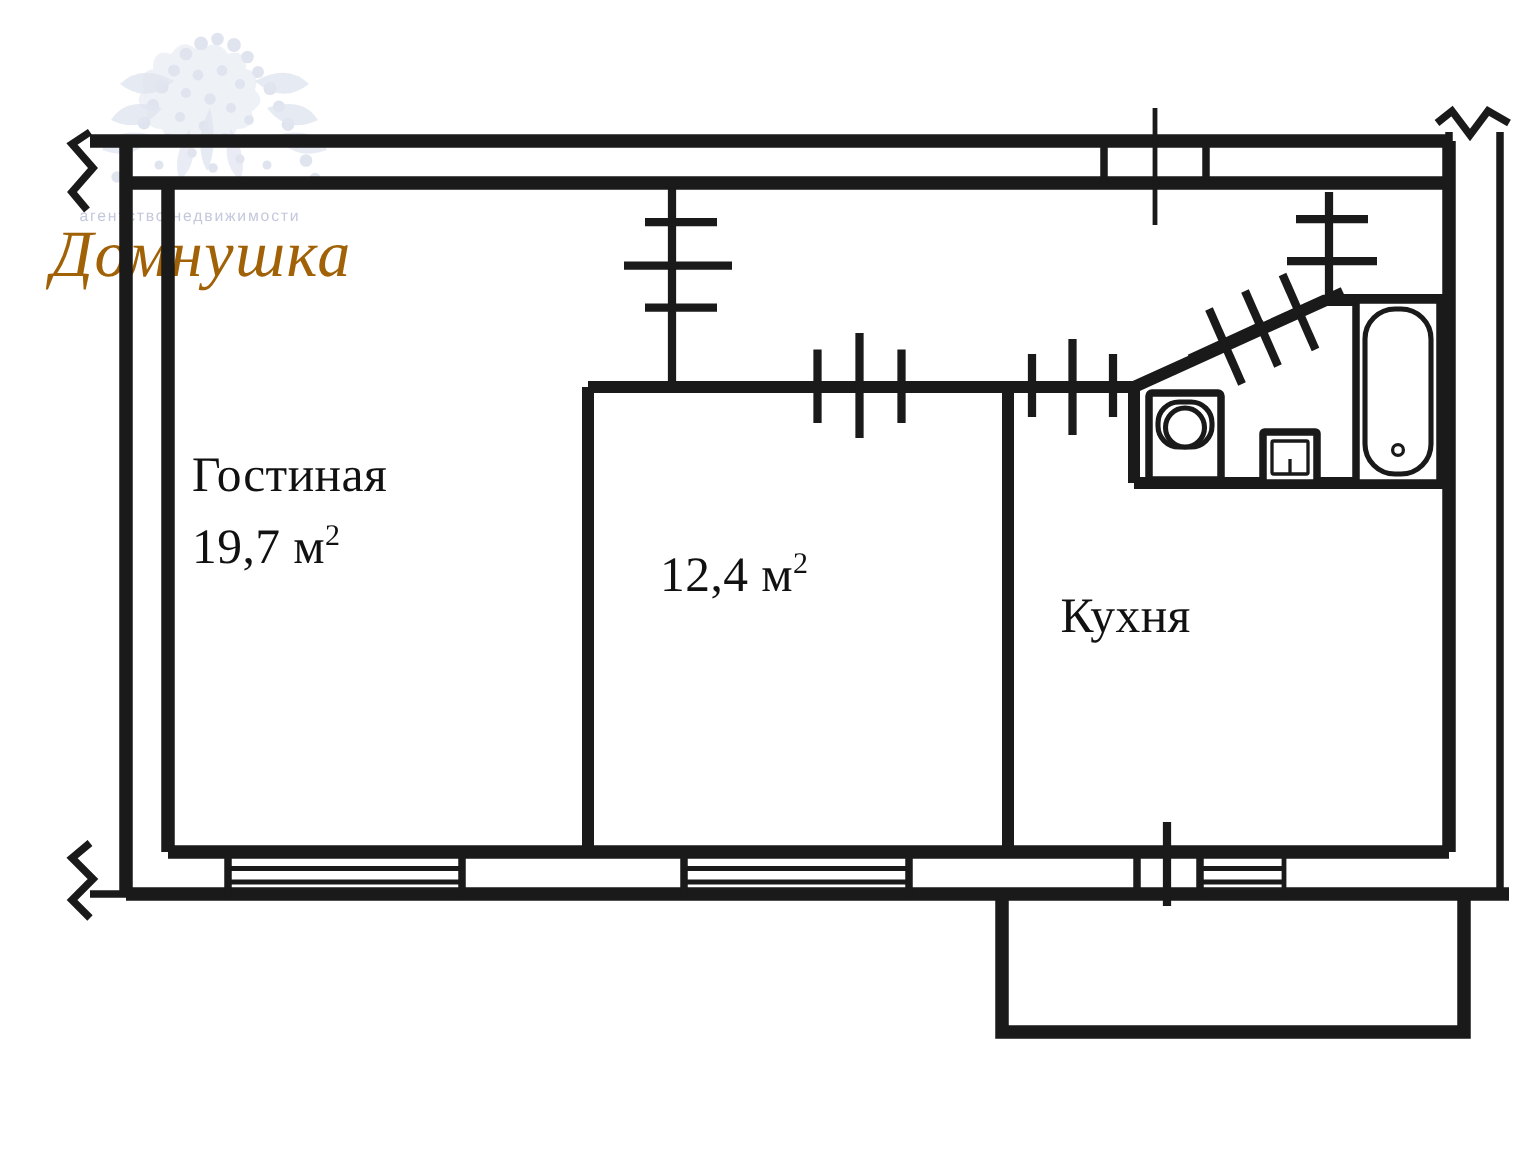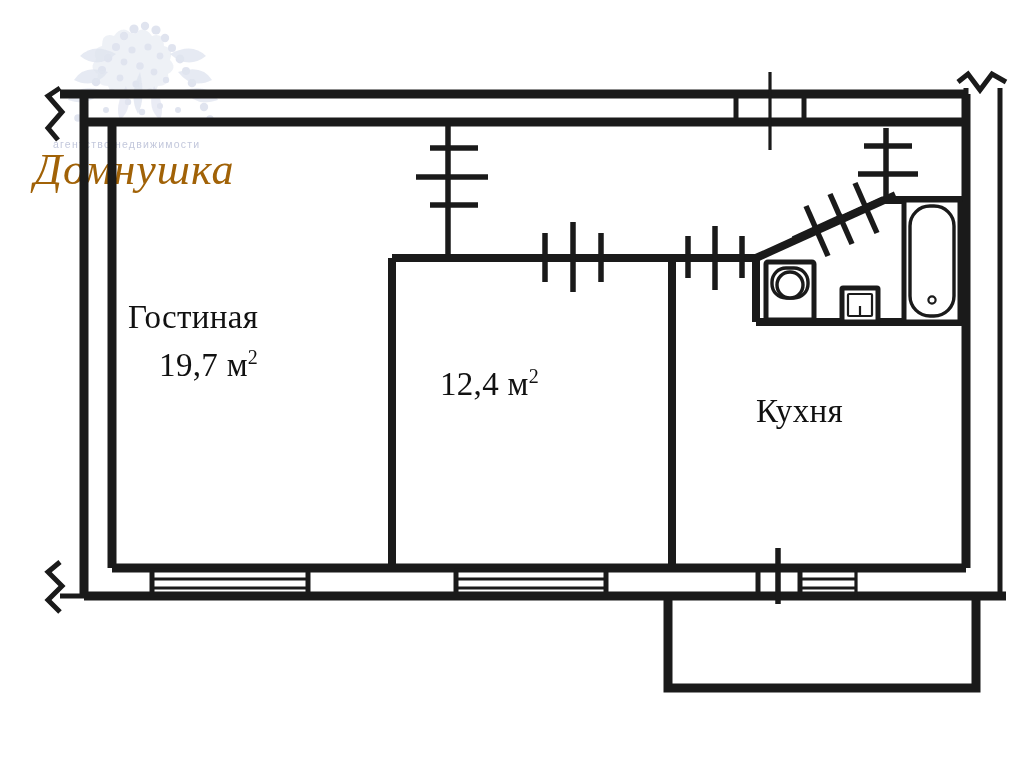--- a/index.html
+++ b/index.html
@@ -61,21 +61,21 @@
     fill: #ffffff;
     stroke-width: 3.4;
   }
   .fixture-hair {
     stroke: #1a1a1a;
     fill: none;
     stroke-width: 2.2;
   }
   .room-label {
     position: absolute;
-    text-align: right;
+    text-align: left;
     color: #111111;
     font-family: "Liberation Serif", serif;
     line-height: 1.18;
     white-space: nowrap;
     user-select: none;
   }
   .room-label .rl-name {
     display: block;
     font-size: 33px;
     letter-spacing: 0.3px;
@@ -320,17 +320,17 @@
 
   <div class="room-label" style="left:128px; top:298px;">
     <span class="rl-name">Гостиная</span>
     <span class="rl-area"><span>19,7</span>&nbsp;<span>м</span><span class="sup">2</span></span>
   </div>
 
   <div class="room-label" style="left:440px; top:356px;">
     <span class="rl-area"><span>12,4</span>&nbsp;<span>м</span><span class="sup">2</span></span>
   </div>
 
-  <div class="room-label" style="left:756px; top:392px;">
+  <div class="room-label" style="left:707px; top:392px;">
     <span class="rl-name">Кухня</span>
   </div>
 
 </div>
 
 </body></html>

